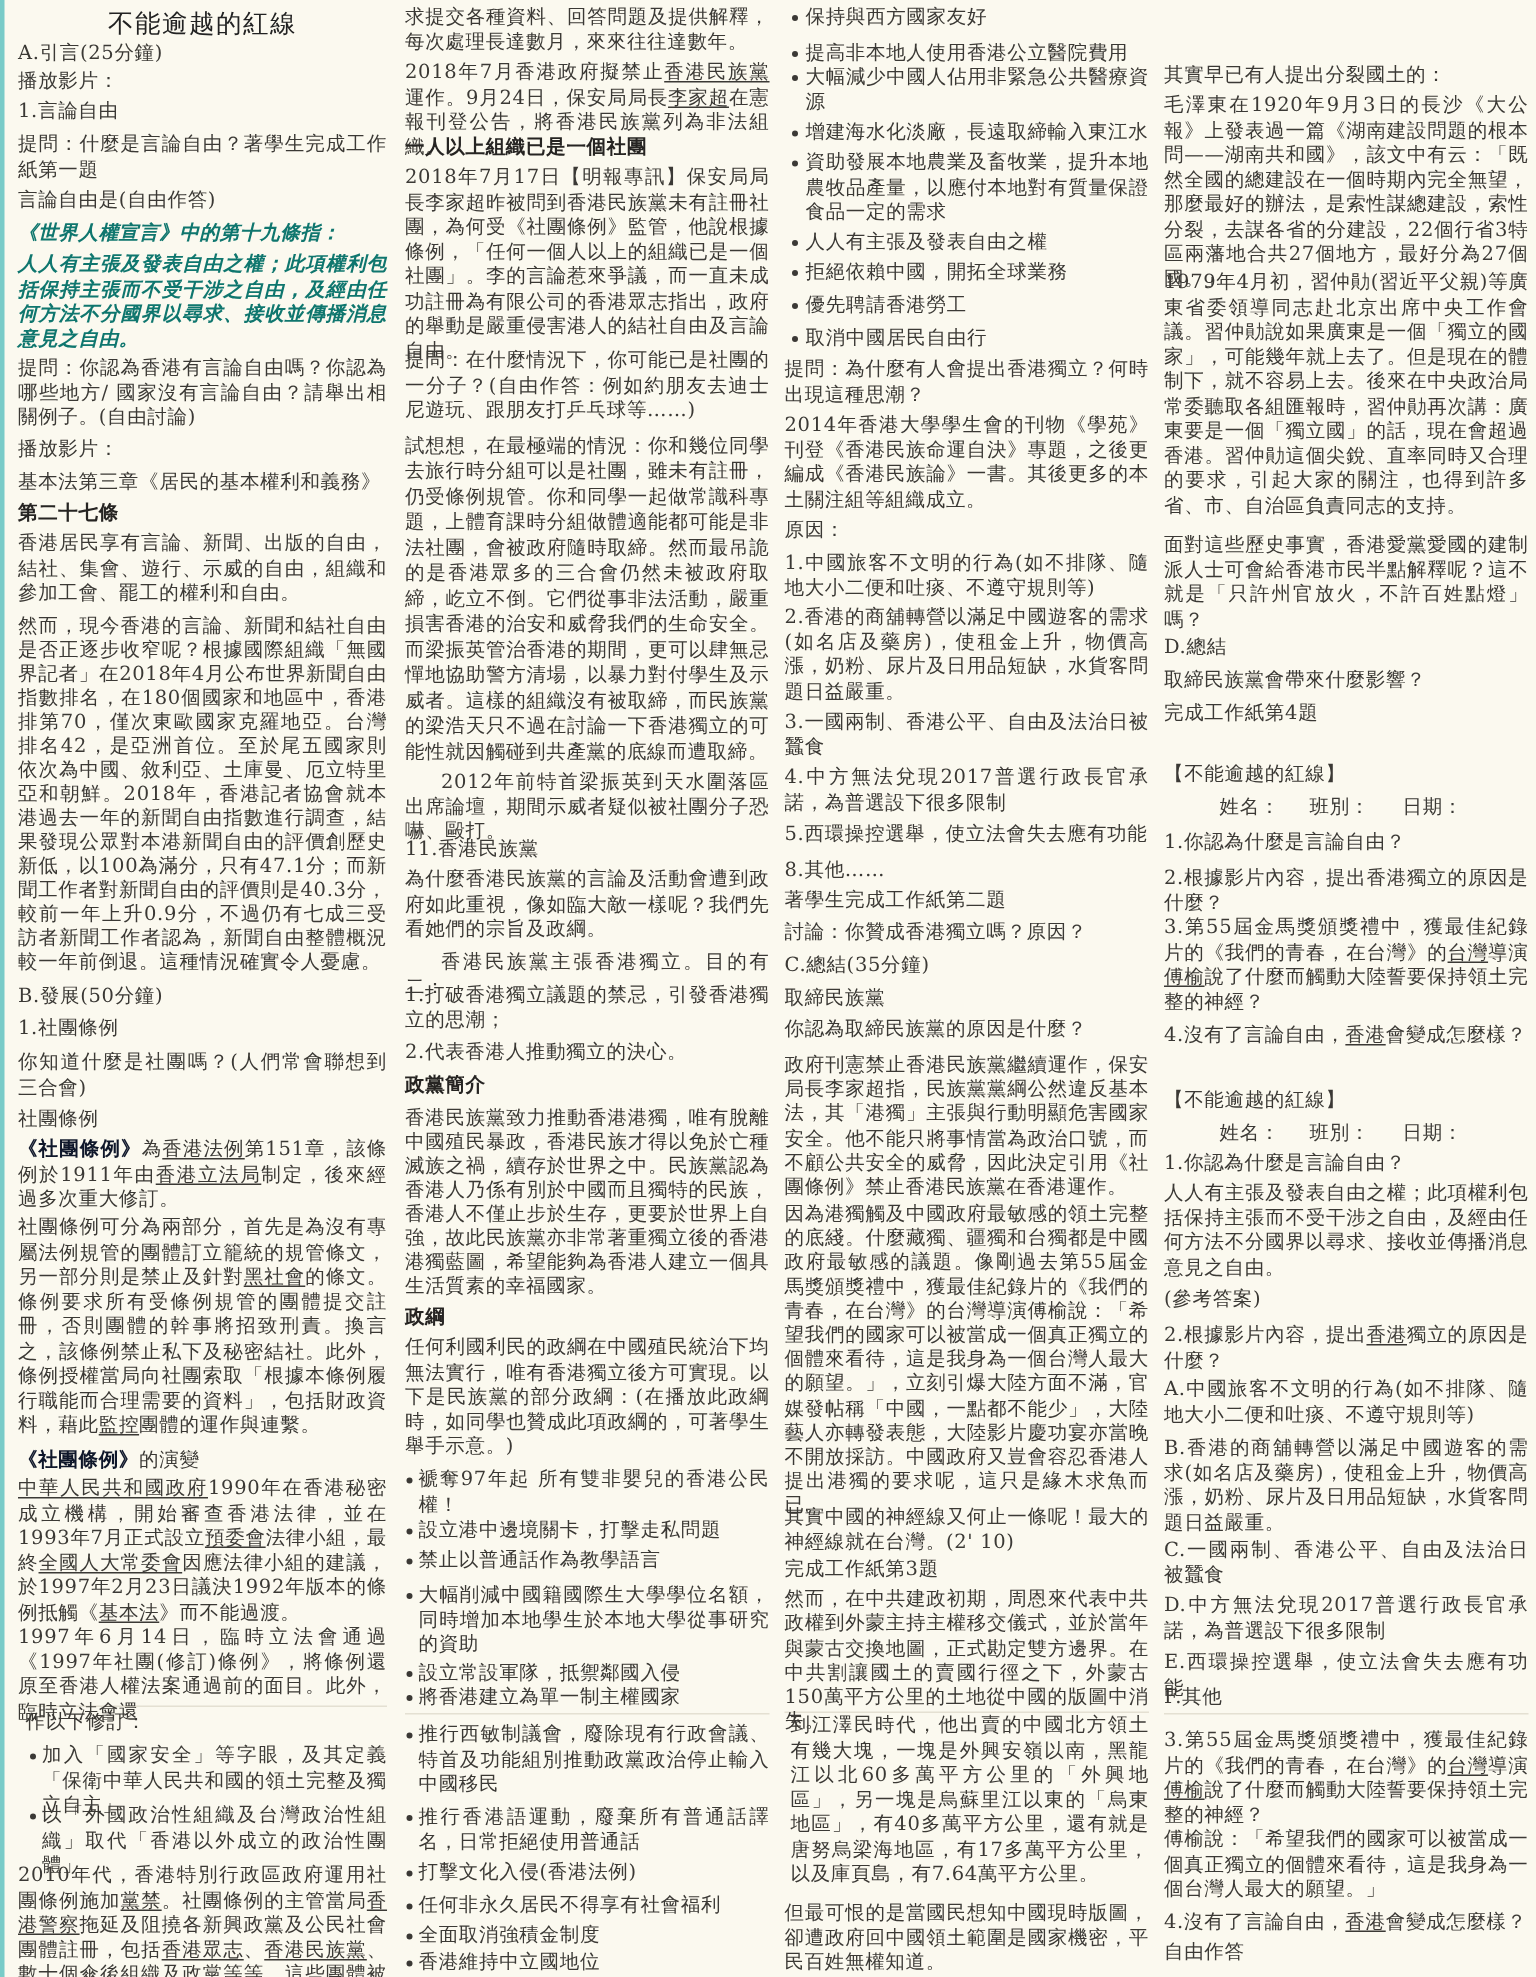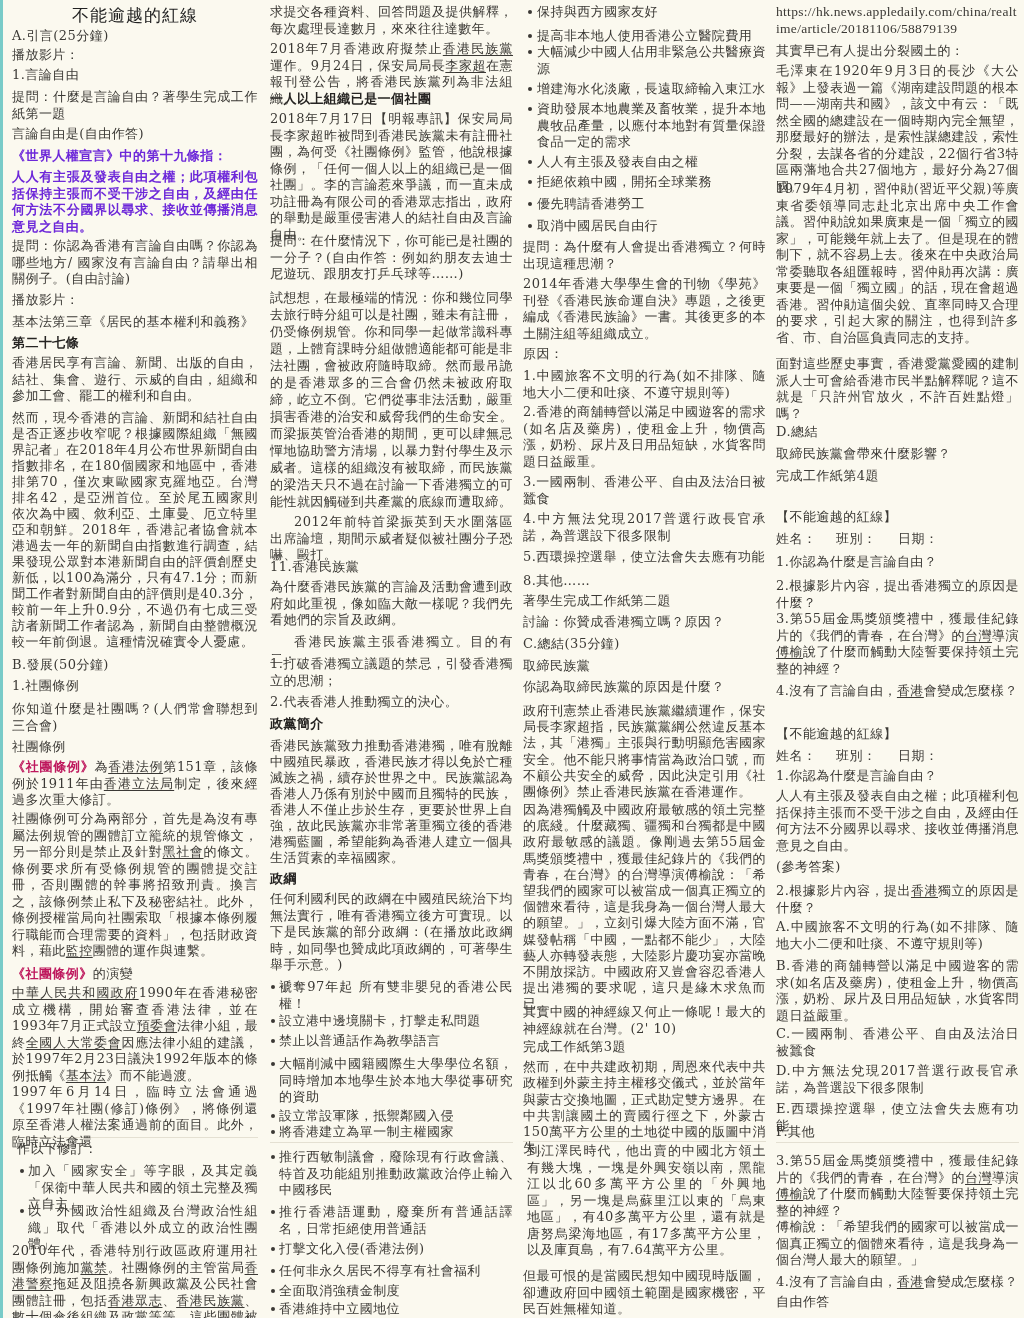--- a/index.html
+++ b/index.html
@@ -17,33 +17,33 @@
     font-size:13px; line-height:16.5px; letter-spacing:0.45px;
     text-align:justify;
   }
   .title {
     position:absolute; left:0; right:0; top:4px; margin:0;
     font-family:"DejaVu Sans","Liberation Sans",sans-serif;
     font-size:17px; font-weight:normal; letter-spacing:1px;
     text-align:center; color:#222;
   }
   .hd { font-weight:bold; color:#262422; }
-  .it { font-weight:bold; color:#6d28d9; }
-  .k { font-weight:bold; color:#be185d; }
+  .it { font-style:italic; font-weight:bold; color:#0f766e; }
+  .k { font-weight:bold; color:#0f172a; }
   .u { text-decoration:underline; text-underline-offset:2px; }
   .ind { text-indent:24px; }
   .center { text-align:left; }
   ul.list { margin:0; padding:0; list-style:none; }
   .bl { padding-left:var(--pi); box-sizing:border-box; }
   .dot {
     position:absolute; left:var(--di); top:6px;
     width:4px; height:4px; border-radius:50%; background:#3b3935;
   }
   .url { font-family:"Liberation Serif","DejaVu Serif",serif; font-size:13.5px; letter-spacing:0.3px; text-align:left; word-break:break-all; }
-  .fields span { position:absolute; top:0; }
+  .fields span { position:absolute; top:0;margin-left:37px; }
 </style>
 </head>
 <body>
 
 <div class="edge"></div>
 <div class="seam" style="left:12px;top:1137px;width:246px"></div>
 <div class="seam" style="left:270px;top:1142px;width:243px"></div>
 <div class="seam" style="left:523px;top:1141px;width:243px"></div>
 <div class="seam" style="left:776px;top:1142px;width:243px"></div>
 
@@ -141,21 +141,20 @@
   <p class="b" style="top:703px;line-height:16.2px">政府刊憲禁止香港民族黨繼續運作，保安局長李家超指，民族黨黨綱公然違反基本法，其「港獨」主張與行動明顯危害國家安全。他不能只將事情當為政治口號，而不顧公共安全的威脅，因此決定引用《社團條例》禁止香港民族黨在香港運作。</p>
   <p class="b" style="top:802px;line-height:16.2px">因為港獨觸及中國政府最敏感的領土完整的底綫。什麼藏獨、疆獨和台獨都是中國政府最敏感的議題。像剛過去第55屆金馬獎頒獎禮中，獲最佳紀錄片的《我們的青春，在台灣》的台灣導演傅榆說：「希望我們的國家可以被當成一個真正獨立的個體來看待，這是我身為一個台灣人最大的願望。」，立刻引爆大陸方面不滿，官媒發帖稱「中國，一點都不能少」，大陸藝人亦轉發表態，大陸影片慶功宴亦當晚不開放採訪。中國政府又豈會容忍香港人提出港獨的要求呢，這只是緣木求魚而已。</p>
   <p class="b" style="top:1004px">其實中國的神經線又何止一條呢！最大的神經線就在台灣。(2' 10)</p>
   <p class="b" style="top:1039px">完成工作紙第3題</p>
   <p class="b" style="top:1059px;line-height:16.3px">然而，在中共建政初期，周恩來代表中共政權到外蒙主持主權移交儀式，並於當年與蒙古交換地圖，正式勘定雙方邊界。在中共割讓國土的賣國行徑之下，外蒙古150萬平方公里的土地從中國的版圖中消失。</p>
   <p class="b" style="top:1143px;left:4px">到江澤民時代，他出賣的中國北方領土有幾大塊，一塊是外興安嶺以南，黑龍江以北60多萬平方公里的「外興地區」，另一塊是烏蘇里江以東的「烏東地區」，有40多萬平方公里，還有就是唐努烏梁海地區，有17多萬平方公里，以及庫頁島，有7.64萬平方公里。</p>
   <p class="b" style="top:1268px">但最可恨的是當國民想知中國現時版圖，卻遭政府回中國領土範圍是國家機密，平民百姓無權知道。</p>
 </div>
 
 <div class="col" style="left:776px;width:243px">
-  <p class="b url" style="top:4px">https://hk.news.appledaily.com/china/realtime/article/20181106/58879139</p>
   <p class="b" style="top:43px">其實早已有人提出分裂國土的：</p>
   <p class="b" style="top:63px">毛澤東在1920年9月3日的長沙《大公報》上發表過一篇《湖南建設問題的根本問——湖南共和國》，該文中有云：「既然全國的總建設在一個時期內完全無望，那麼最好的辦法，是索性謀總建設，索性分裂，去謀各省的分建設，22個行省3特區兩藩地合共27個地方，最好分為27個國。」</p>
   <p class="b" style="top:181px">1979年4月初，習仲勛(習近平父親)等廣東省委領導同志赴北京出席中央工作會議。習仲勛說如果廣東是一個「獨立的國家」，可能幾年就上去了。但是現在的體制下，就不容易上去。後來在中央政治局常委聽取各組匯報時，習仲勛再次講：廣東要是一個「獨立國」的話，現在會超過香港。習仲勛這個尖銳、直率同時又合理的要求，引起大家的關注，也得到許多省、市、自治區負責同志的支持。</p>
   <p class="b" style="top:356px">面對這些歷史事實，香港愛黨愛國的建制派人士可會給香港市民半點解釋呢？這不就是「只許州官放火，不許百姓點燈」嗎？</p>
   <p class="b" style="top:424px">D.總結</p>
   <p class="b" style="top:446px">取締民族黨會帶來什麼影響？</p>
   <p class="b" style="top:468px">完成工作紙第4題</p>
 
   <section>
     <p class="b center" style="top:509px">【不能逾越的紅線】</p>

